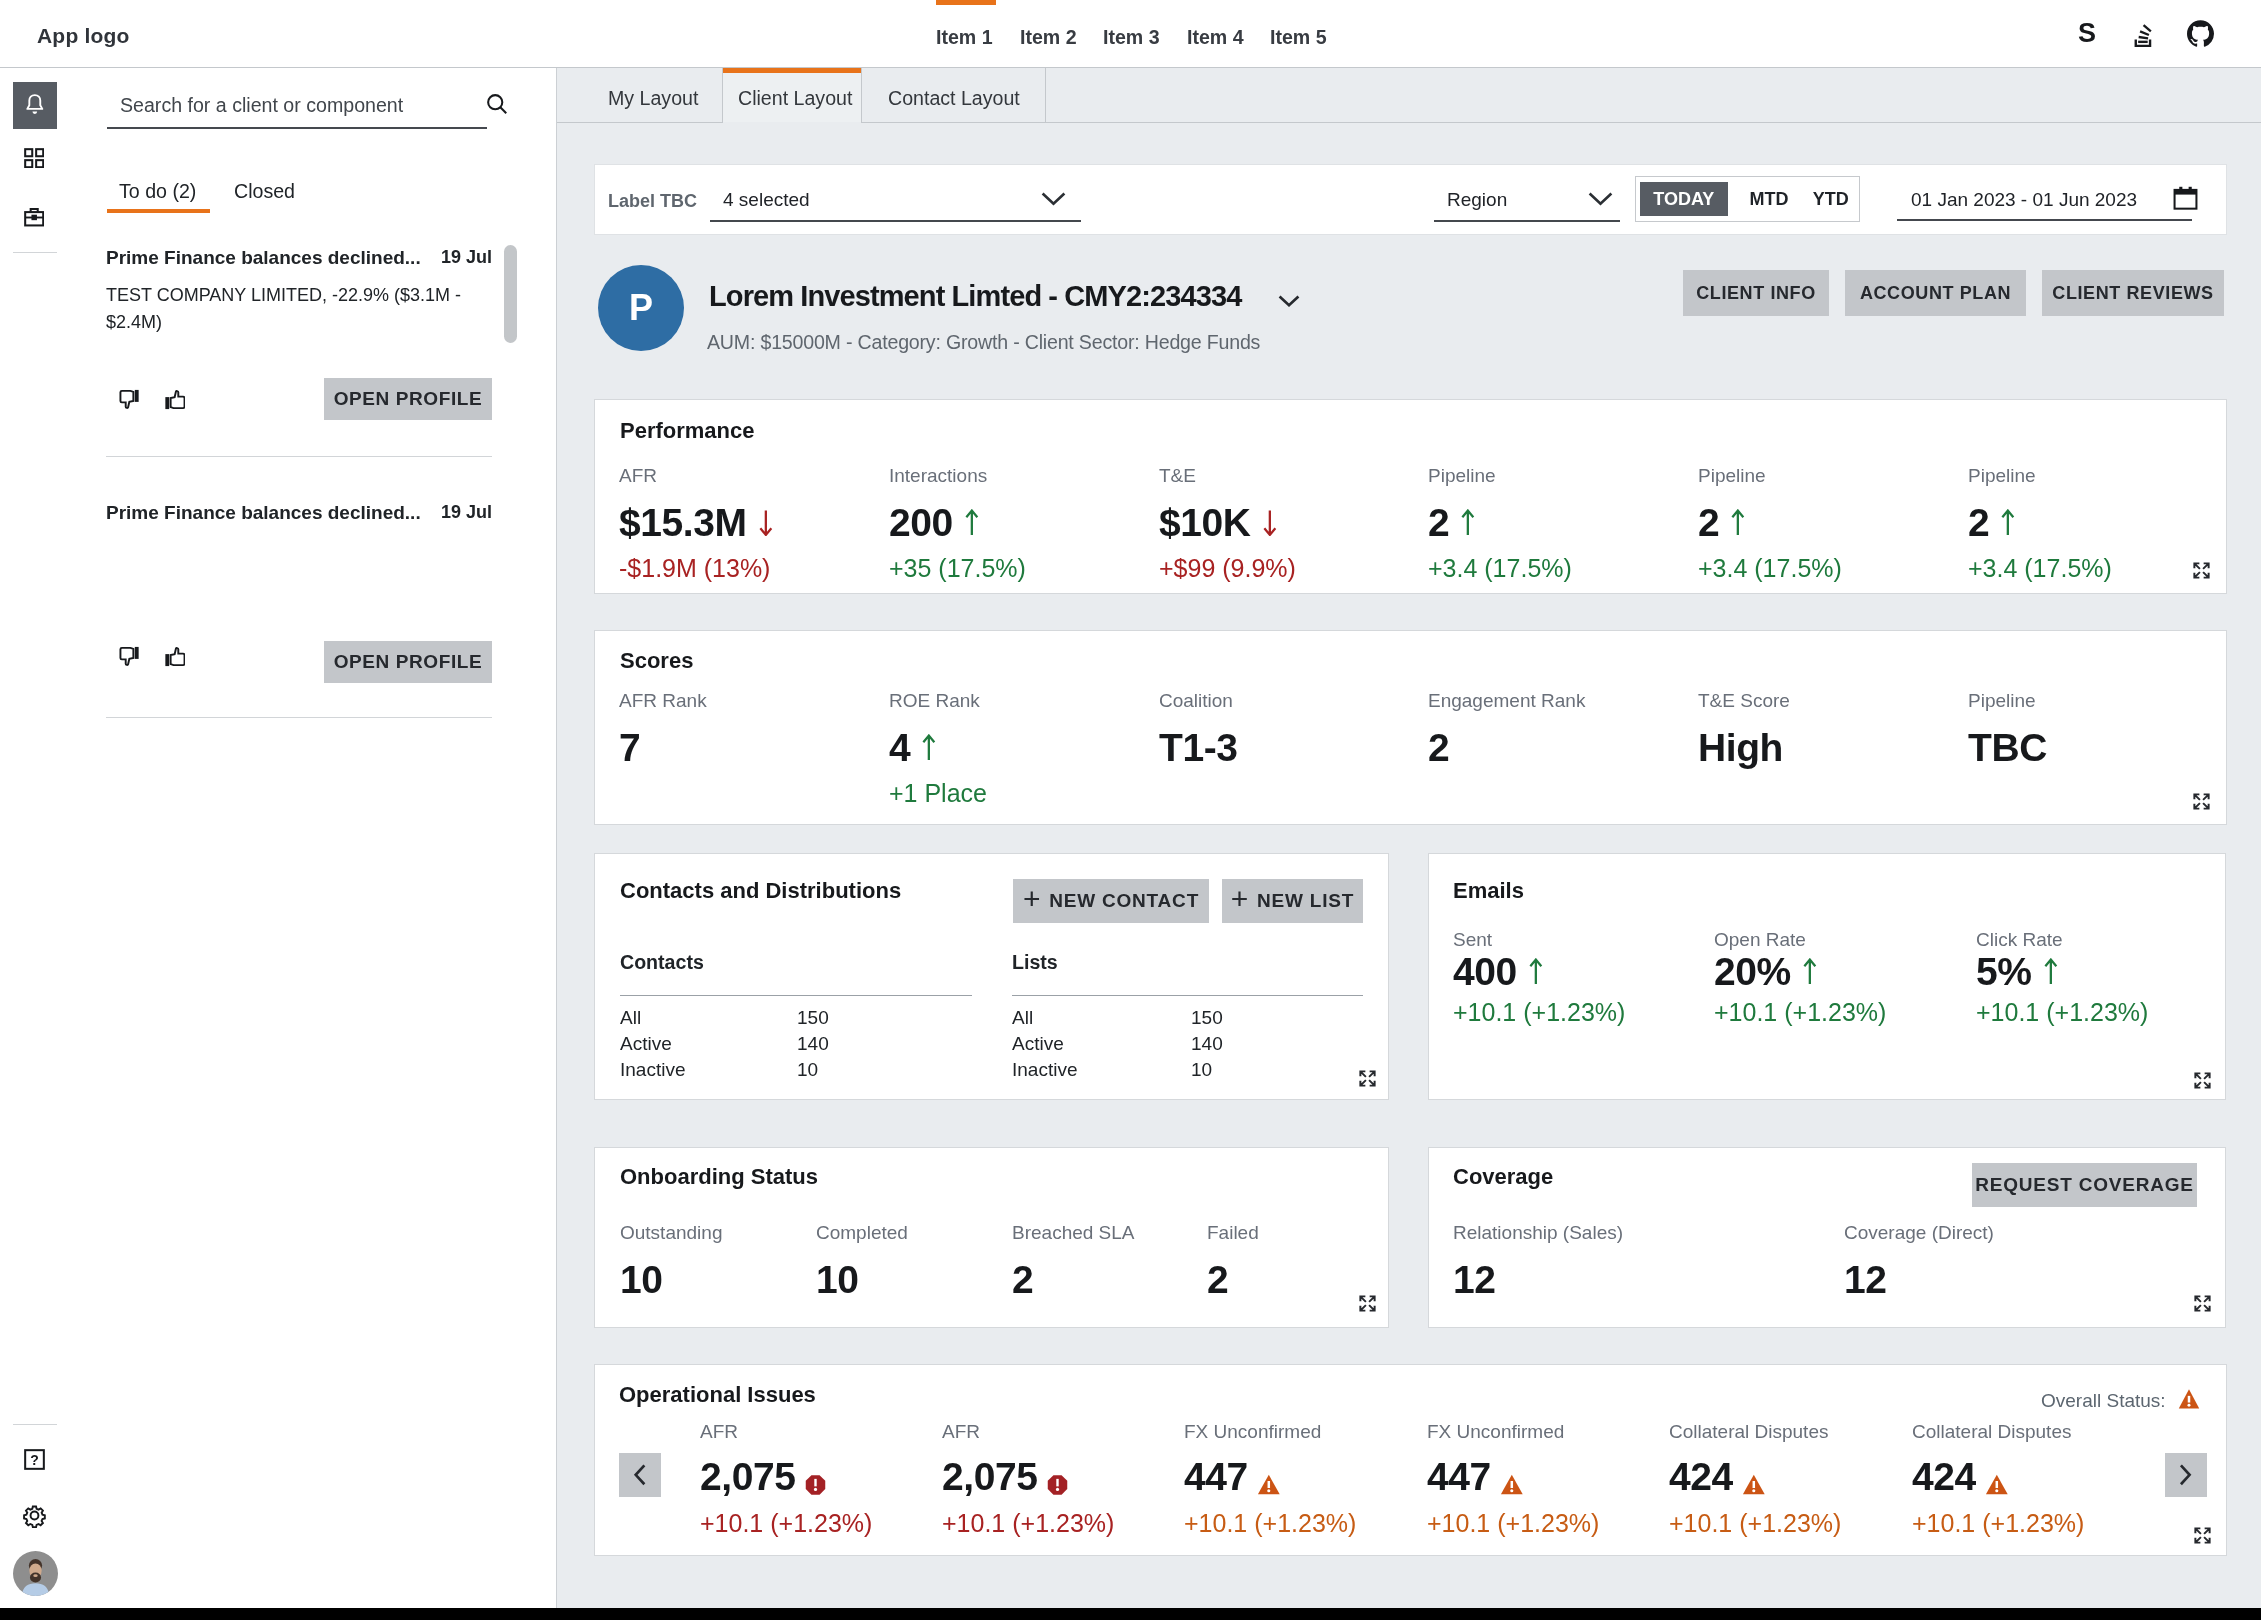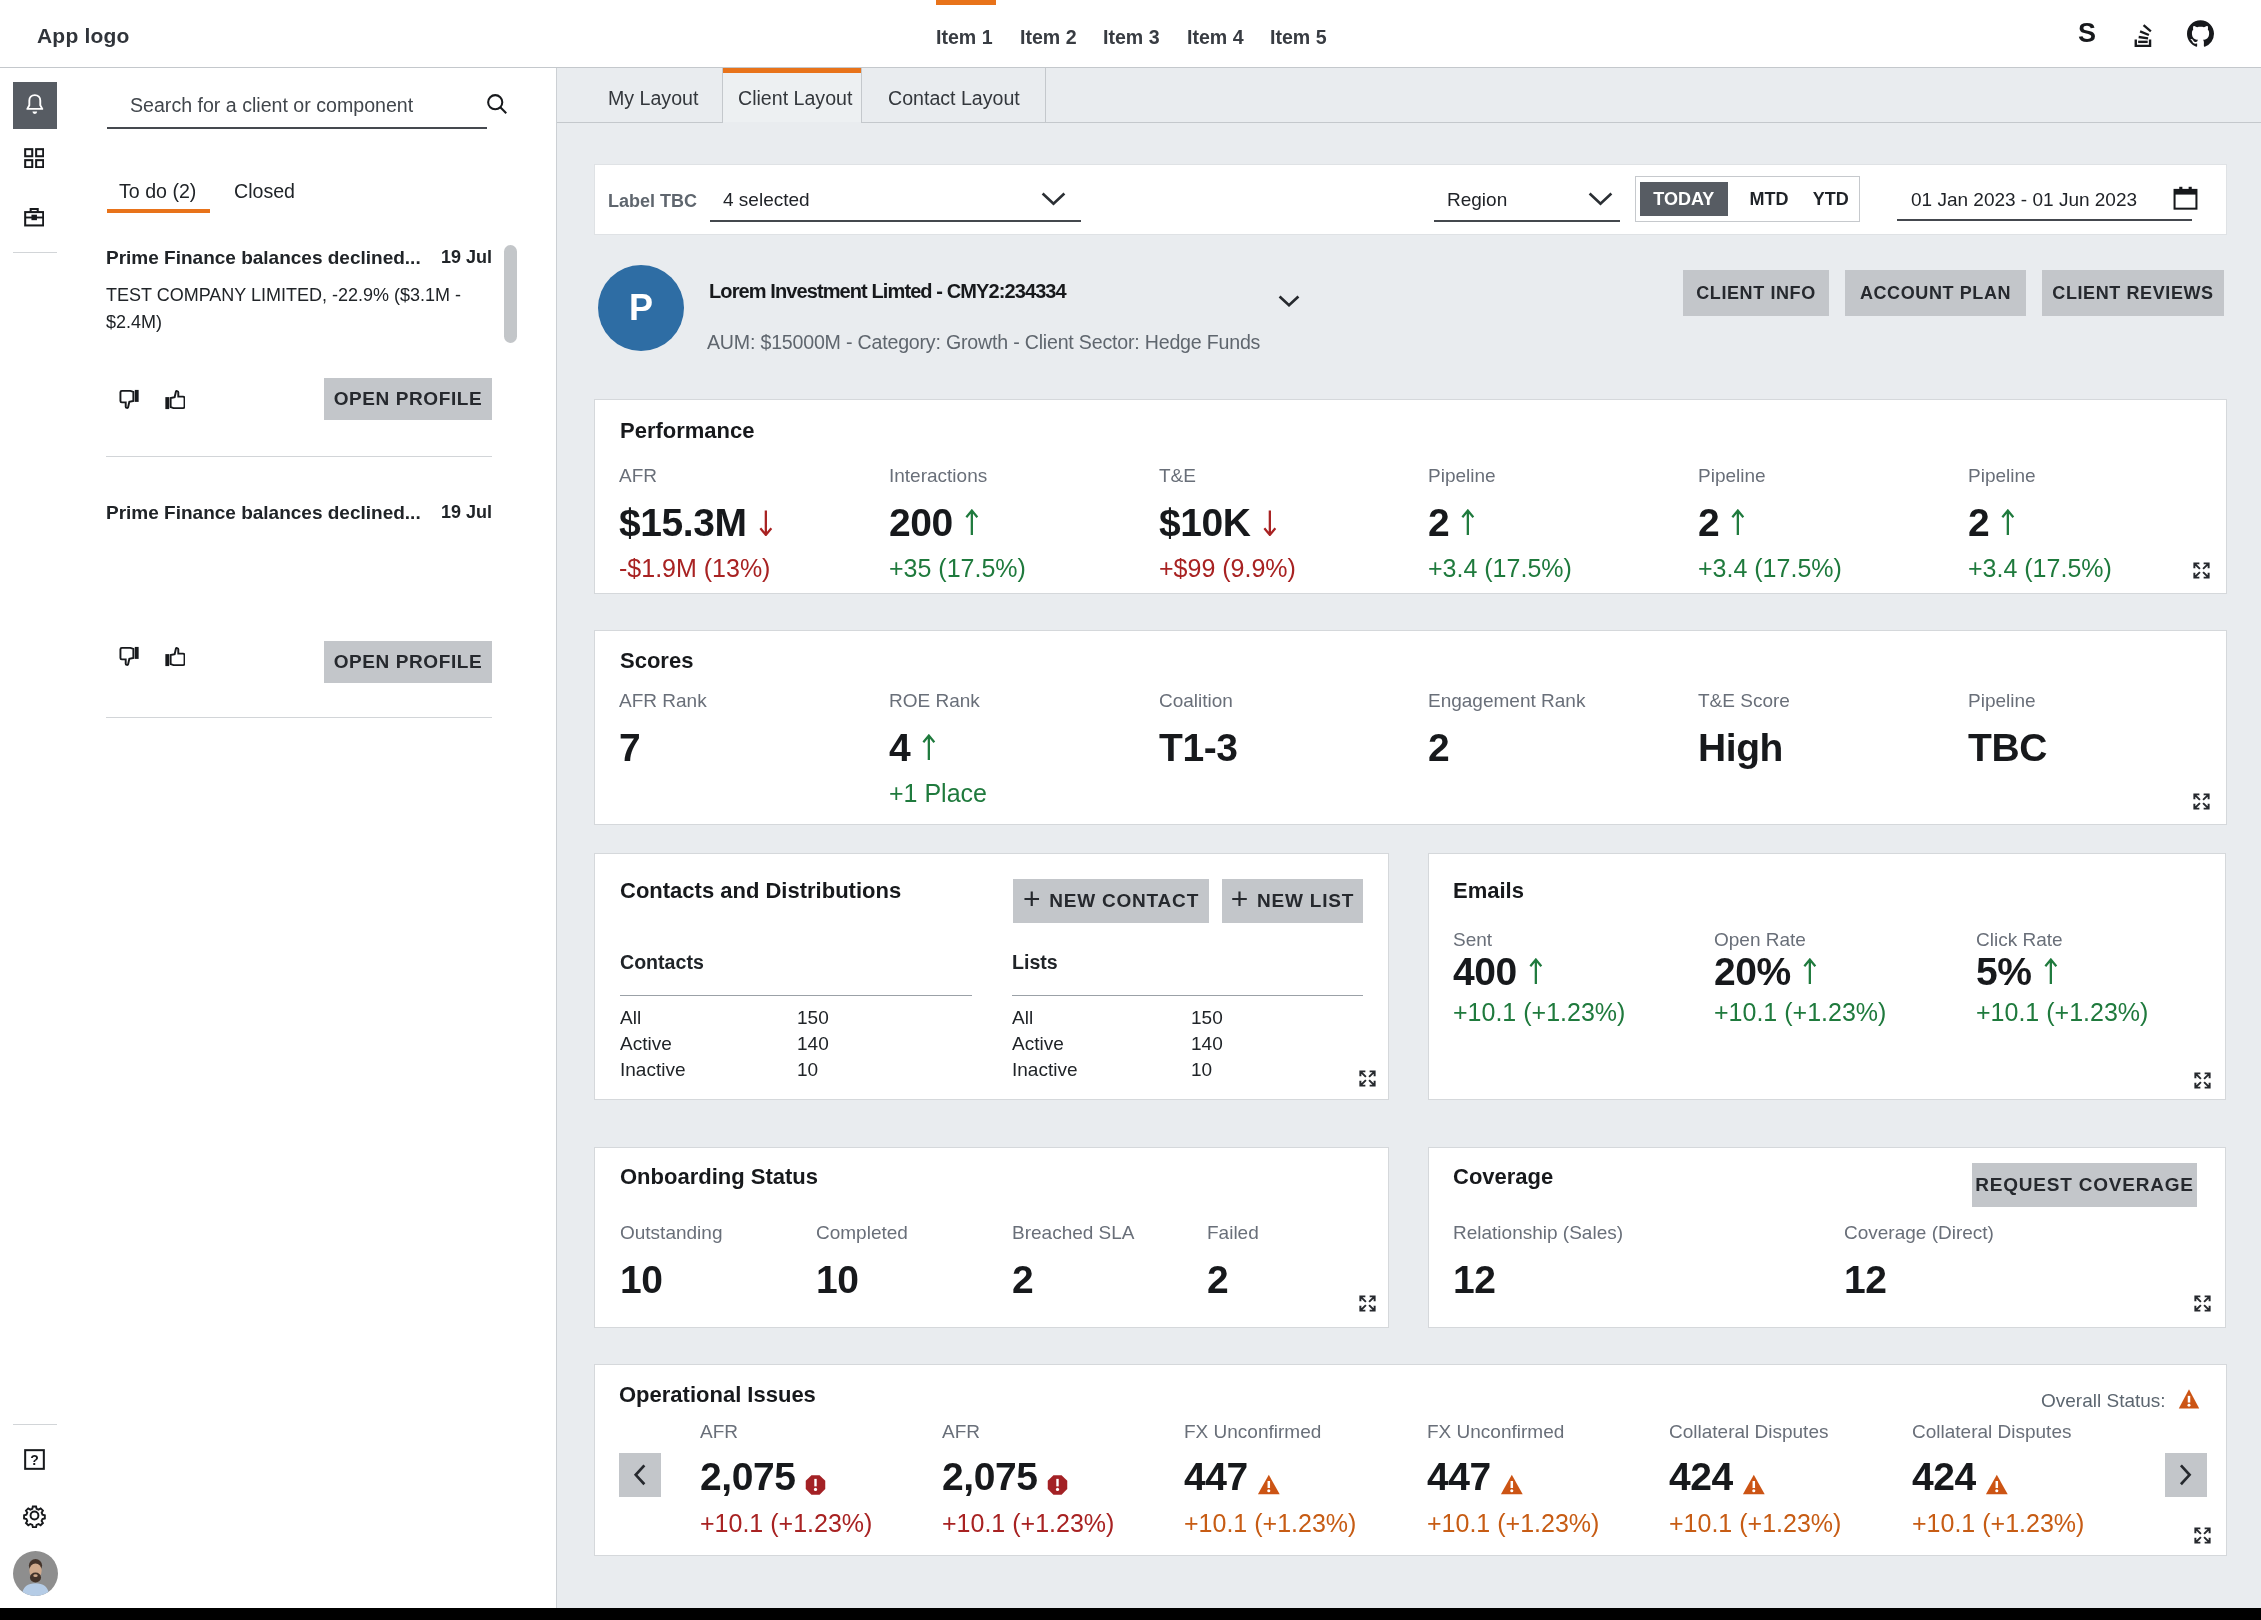--- a/index.html
+++ b/index.html
@@ -88,21 +88,21 @@
     </defs>
   <g clip-path="url(#avc)">
     <rect width="57" height="57" fill="#8e8e8e"></rect>
     <path d="M11 57c1-12 8-16 17.5-16S45 45 46 57z" fill="#b5cce6"></path>
     <circle cx="28.5" cy="18.5" r="8.4" fill="#43332a"></circle>
     <ellipse cx="28.5" cy="25" rx="7.8" ry="9.2" fill="#cfa98c"></ellipse>
     <ellipse cx="28.5" cy="33.5" rx="7" ry="6.3" fill="#43332a"></ellipse>
     <ellipse cx="28.5" cy="31.2" rx="2.8" ry="1.8" fill="#cfa98c"></ellipse>
   </g>
 </svg>
-<div class="abs" style="left:130px;top:94px;font-size:19.6px;color:#41464c">Search for a client or component</div>
+<div class="abs" style="left:120px;top:94px;font-size:19.6px;color:#41464c">Search for a client or component</div>
 <div class="abs" style="left:107px;top:127px;width:380px;height:1.6px;background:#45494f"></div>
 <svg class="abs" style="left:485px;top:92px" width="23.6" height="23.6" viewBox="0 0 30 30">
   <circle cx="13" cy="13" r="9" fill="none" stroke="#17191c" stroke-width="2.6"></circle>
   <line x1="19.5" y1="19.5" x2="27" y2="27" stroke="#17191c" stroke-width="2.6"></line>
 </svg>
 <div class="abs" style="left:119px;top:180px;font-size:19.6px;color:#202428">To do (2)</div>
 <div class="abs" style="left:234px;top:180px;font-size:19.6px;color:#202428">Closed</div>
 <div class="abs" style="left:107px;top:209px;width:103px;height:3.9px;background:#e8731a"></div>
 
 <div class="abs" style="left:106px;top:247px;width:386px">
@@ -173,21 +173,21 @@
 <div class="abs" style="left:1911px;top:189px;font-size:19px;color:#202328">01 Jan 2023 - 01 Jun 2023</div>
 <div class="abs" style="left:1897px;top:219px;width:295px;height:1.6px;background:#44484e"></div>
 <svg class="abs" style="left:2173px;top:186px" width="25" height="25" viewBox="0 0 32 32">
   <rect x="2" y="5" width="28" height="24" fill="none" stroke="#17191c" stroke-width="2.6"></rect>
   <rect x="2" y="5" width="28" height="6" fill="#17191c"></rect>
   <rect x="8" y="1" width="4" height="7" fill="#17191c"></rect>
     <rect x="20" y="1" width="4" height="7" fill="#17191c"></rect>
 </svg>
 
 <div class="abs" style="left:598px;top:265px;width:86px;height:86px;border-radius:50%;background:#2e6da4;color:#fff;font-size:36px;font-weight:700;display:flex;align-items:center;justify-content:center">P</div>
-<div class="abs" style="left:709px;top:280px;font-size:20px;font-weight:700;color:#17191c;letter-spacing:-0.9px">Lorem Investment Limted - CMY2:234334</div>
+<div class="abs" style="left:709px;top:280px;font-size:29px;font-weight:700;color:#17191c;letter-spacing:-0.9px">Lorem Investment Limted - CMY2:234334</div>
 <svg class="abs" style="left:1278px;top:295px" width="22" height="12.6" viewBox="0 0 28 16">
     <path d="M2 2l12 11L26 2" fill="none" stroke="#26292e" stroke-width="3.4"></path>
   </svg>
 <div class="abs" style="left:707px;top:331px;font-size:19.6px;color:#5f666e;letter-spacing:-0.2px">AUM: $15000M - Category: Growth - Client Sector: Hedge Funds</div>
 <div class="gbtn" style="left:1683px;top:270px;width:146px;height:46px">CLIENT INFO</div>
 <div class="gbtn" style="left:1845px;top:270px;width:181px;height:46px">ACCOUNT PLAN</div>
 <div class="gbtn" style="left:2042px;top:270px;width:182px;height:46px">CLIENT REVIEWS</div>
 
 <div class="card" style="left:594px;top:399px;width:1633px;height:195px"></div>
 <div class="abs cardtitle" style="left:620px;top:418px">Performance</div>

